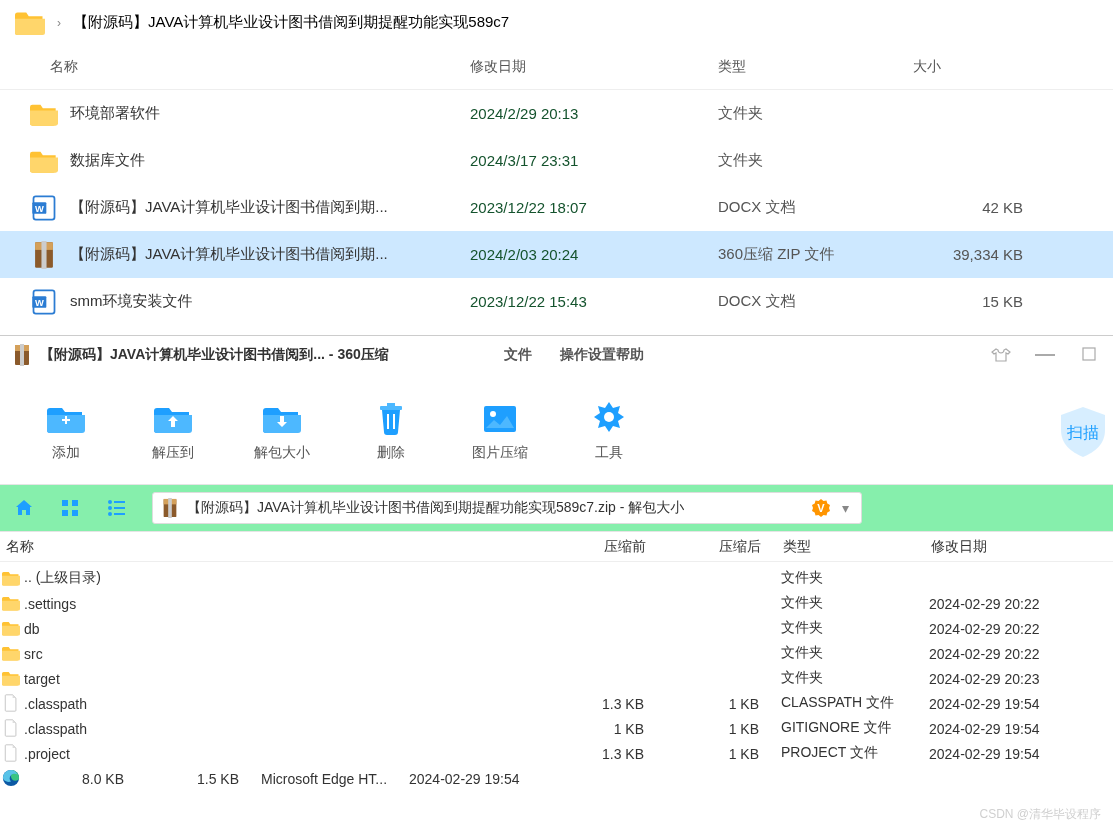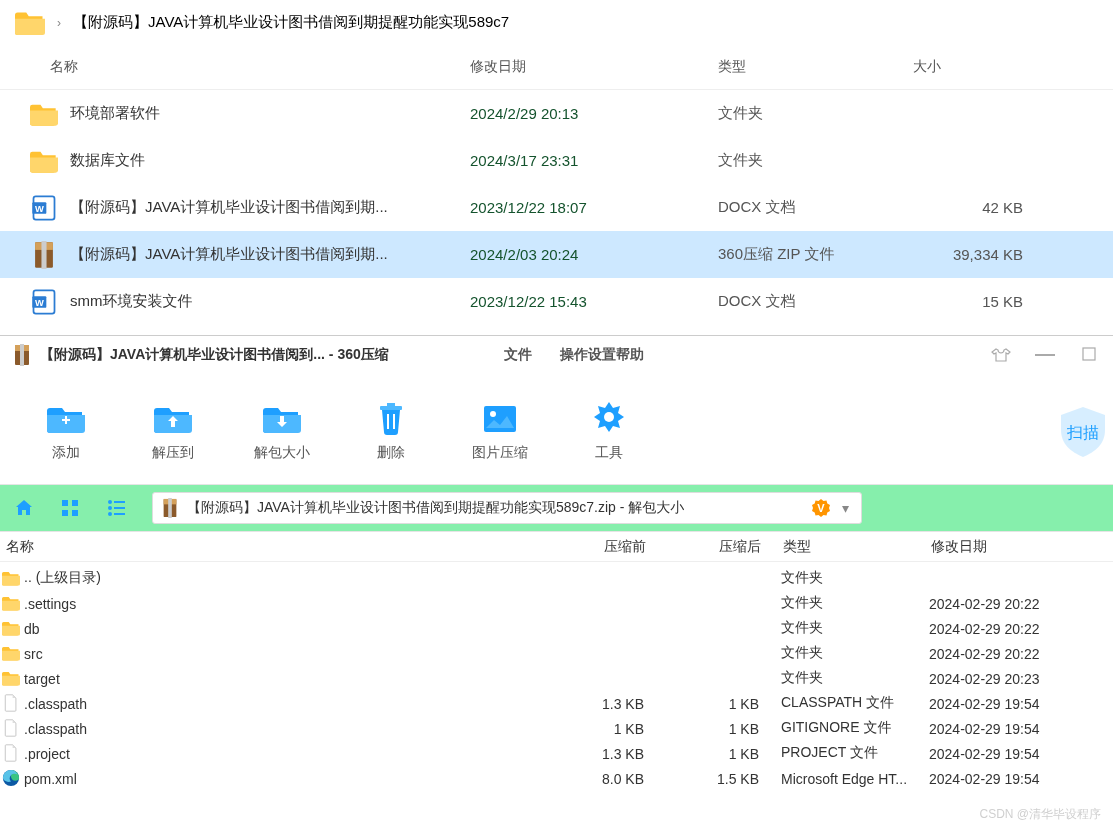--- a/index.html
+++ b/index.html
@@ -366,21 +366,20 @@
           <div class="zi-after">1 KB</div>
           <div class="zi-type">PROJECT 文件</div>
           <div class="zi-date">2024-02-29 19:54</div>
         </div>
         <div class="zip-row">
           <div class="zi-icon"><svg viewBox="0 0 20 20" width="100%" height="100%">
               <circle cx="10" cy="10" r="9" fill="#0c59a4"></circle>
               <path fill="#39c481" d="M10 1a9 9 0 019 9c0 2-2 3-4 3-3 0-5-2-5-5 0-2 1-4 3-5-1-.3-2-.5-3-.5z"></path>
               <path fill="#59c3e8" d="M1 10a9 9 0 019-9c3 0 6 2 7 5-2-1-5-1-7 1-2 2-2 5 0 7-3 1-6 0-8-2a9 9 0 01-1-2z"></path>
             </svg></div>
-          <div class="zi-name">pom.xml</div>
           <div class="zi-before">8.0 KB</div>
           <div class="zi-after">1.5 KB</div>
           <div class="zi-type">Microsoft Edge HT...</div>
           <div class="zi-date">2024-02-29 19:54</div>
         </div>
       </div>
 
 </div>
 
 <div class="watermark">CSDN @清华毕设程序</div>

